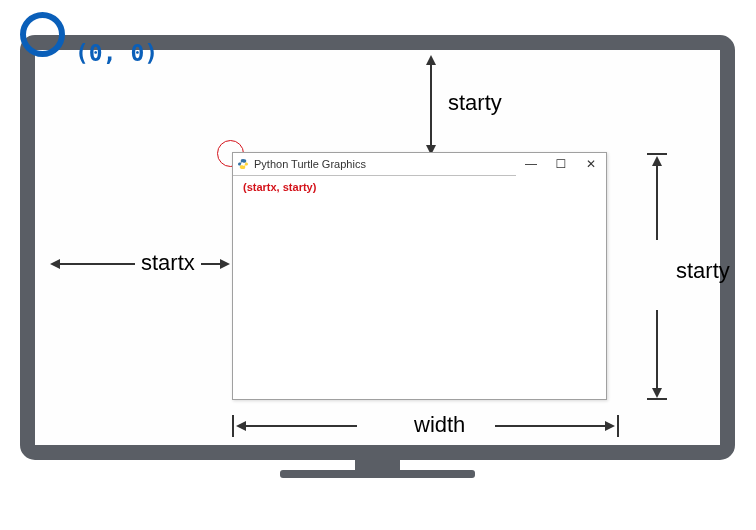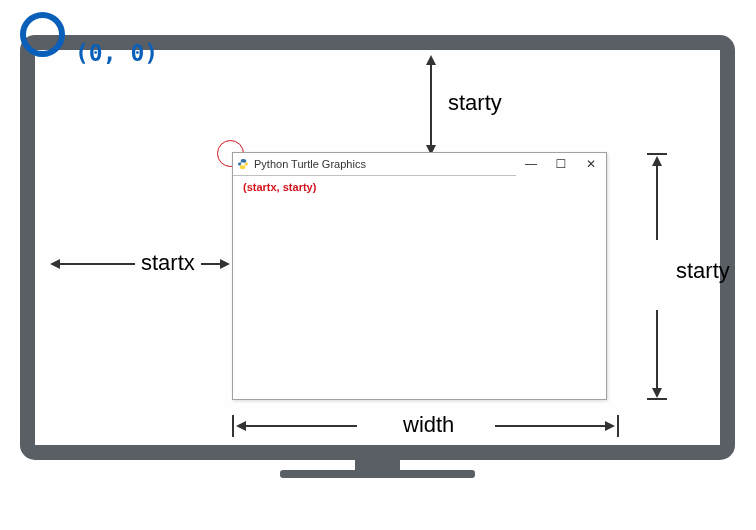--- a/index.html
+++ b/index.html
@@ -221,21 +221,21 @@
     <div class="window-corner-label">(startx, starty)</div>
   </div>
 </div>
 
 <div class="bar-v" style="left:232px; top:415px; height:22px;"></div>
 <div class="bar-v" style="left:617px; top:415px; height:22px;"></div>
 <div class="arrow-line" style="left:245px; top:425px; width:112px; height:1.5px;"></div>
 <div class="arrow-head-l" style="left:236px; top:421px;"></div>
 <div class="arrow-line" style="left:495px; top:425px; width:110px; height:1.5px;"></div>
 <div class="arrow-head-r" style="left:605px; top:421px;"></div>
-<div class="label" style="left:403px; top:412px;text-align:center;">width</div>
+<div class="label" style="left:414px; top:412px;text-align:center;">width</div>
 
 <div class="bar-h" style="left:647px; top:153px; width:20px;"></div>
 <div class="bar-h" style="left:647px; top:398px; width:20px;"></div>
 <div class="arrow-line" style="left:656px; top:165px; width:1.5px; height:75px;"></div>
 <div class="arrow-head-u" style="left:652px; top:156px;"></div>
 <div class="arrow-line" style="left:656px; top:310px; width:1.5px; height:80px;"></div>
 <div class="arrow-head-d" style="left:652px; top:388px;"></div>
 <div class="label" style="left:676px; top:258px;">starty</div>
 
 </body></html>

